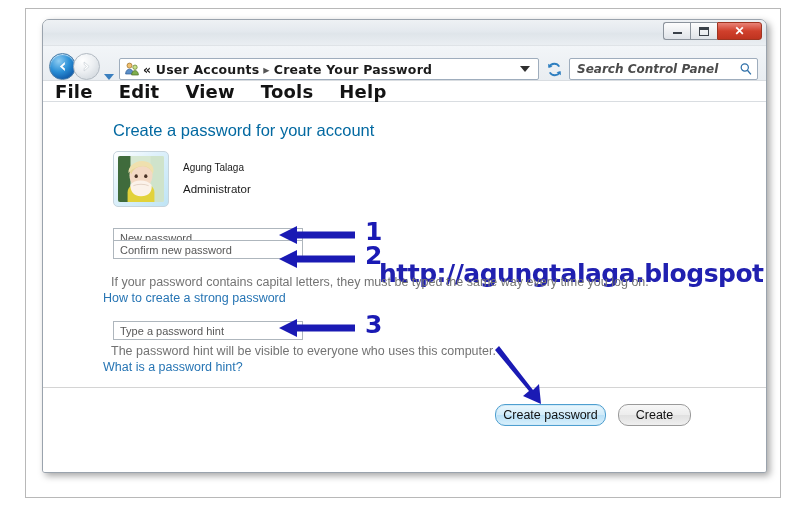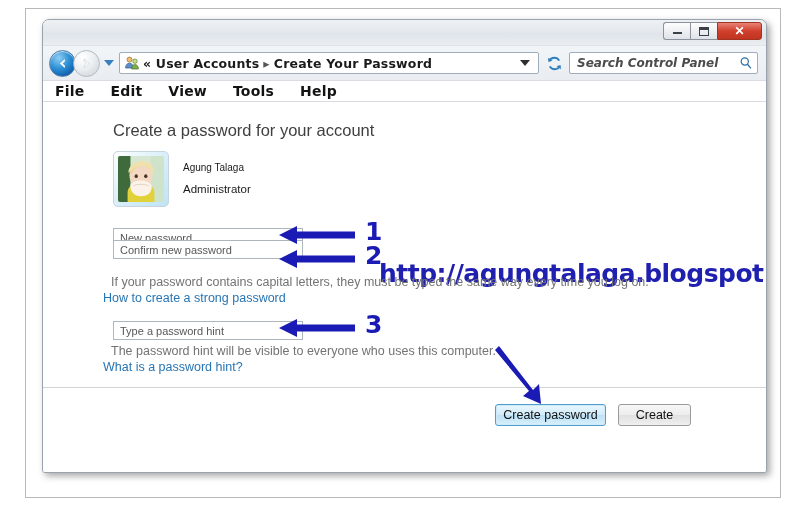--- a/index.html
+++ b/index.html
@@ -93,21 +93,21 @@
     border: 1px solid #3a4149;
     border-top-width: 3px;
     box-sizing: border-box;
   }
 
   
   #addressrow {
     height: 34px;
     background: linear-gradient(to bottom, #f2f5f8, #e9edf1);
     display: flex;
-    align-items: center;
+    align-items: flex-end;
     padding: 0 8px 0 6px;
     box-sizing: border-box;
   }
   .navbtn {
     width: 25px;
     height: 25px;
     border-radius: 50%;
     position: relative;
     flex: 0 0 auto;
     display: flex;
@@ -203,41 +203,41 @@
     height: 22px;
     background: #ffffff;
     border-top: 1px solid #d9dde1;
     border-bottom: 1px solid #d9dde1;
     display: flex;
     align-items: center;
     padding-left: 12px;
     box-sizing: border-box;
   }
   .menuitem {
-    font-size: 14px;
+    font-size: 18px;
     font-weight: bold;
     color: #131313;
     margin-right: 26px;
     font-family: "DejaVu Sans", sans-serif;
     letter-spacing: 0.2px;
   }
 
   
   #content {
     position: relative;
     background: #ffffff;
     height: 371px;
     padding: 0;
   }
   #pagetitle {
     position: absolute;
     left: 70px;
     top: 19px;
     font-size: 16.5px;
-    color: #404040;
+    color: #0369a1;
     font-family: "Liberation Sans", sans-serif;
   }
 
   #avatar-wrap {
     position: absolute;
     left: 70px;
     top: 49px;
     width: 56px;
     height: 56px;
     border-radius: 5px;
@@ -328,21 +328,21 @@
 
   .btn {
     position: absolute;
     height: 22px;
     box-sizing: border-box;
     display: flex;
     align-items: center;
     justify-content: center;
     font-size: 12.5px;
     color: #111111;
-    border-radius: 3px;
+    border-radius: 10px;
   }
   #btn-create {
     left: 452px;
     top: 302px;
     width: 111px;
     background: linear-gradient(to bottom, #eaf7fd 0%, #d2ecfa 48%, #bbe1f7 52%, #d8f0fc 100%);
     border: 1px solid #4e9fd0;
     box-shadow: 0 0 0 1px #cfe9f8 inset;
   }
   #btn-cancel {

